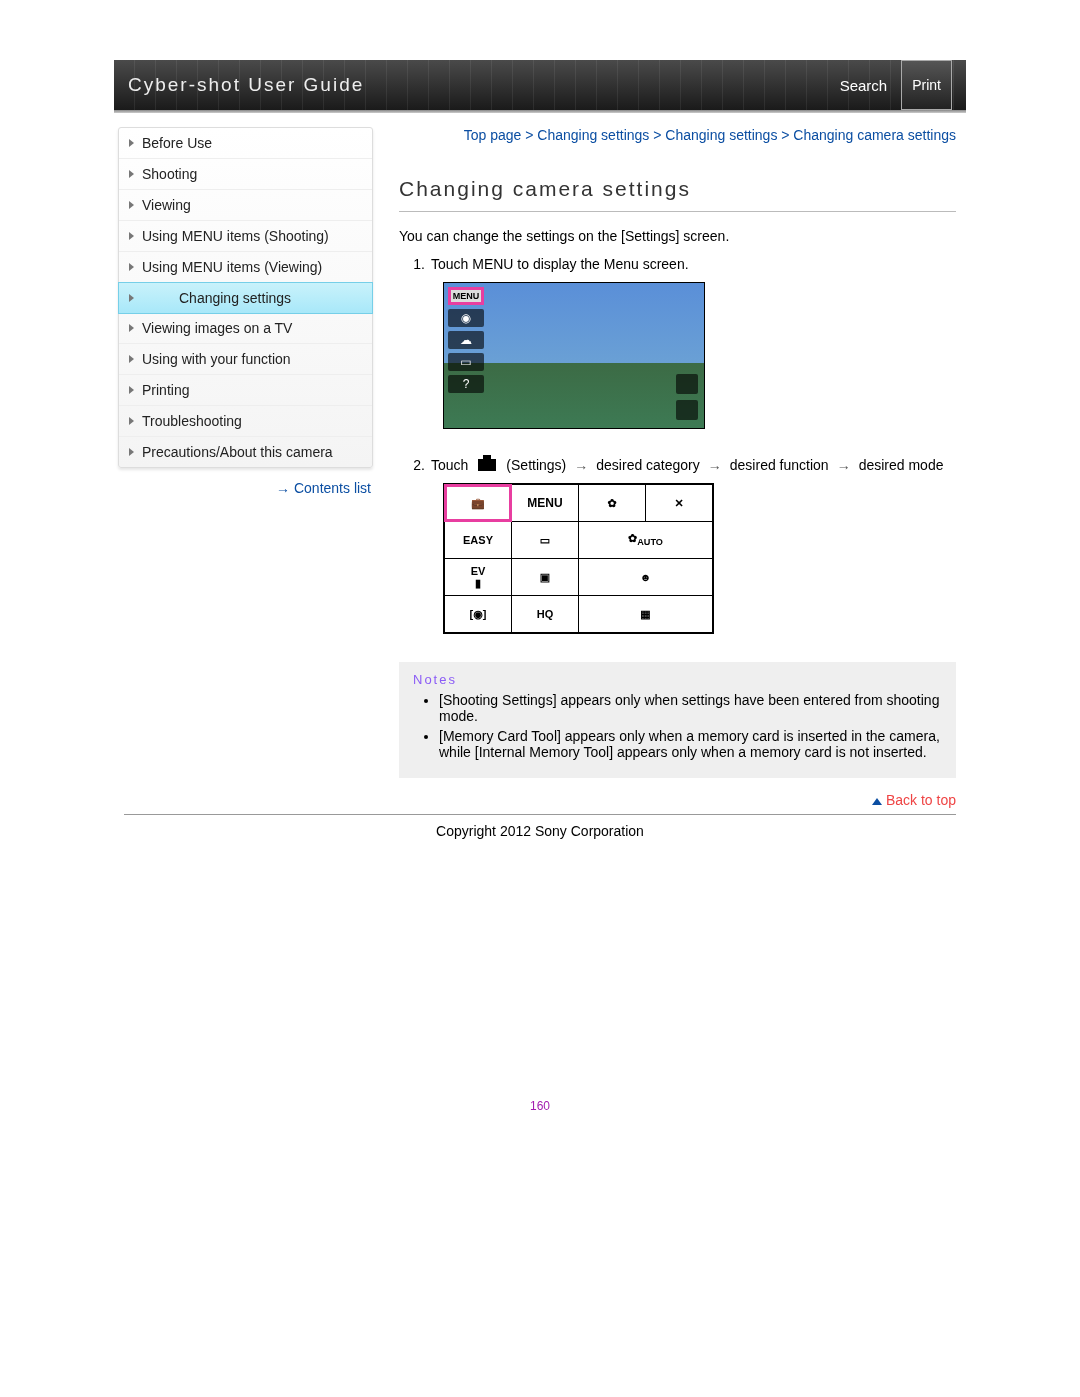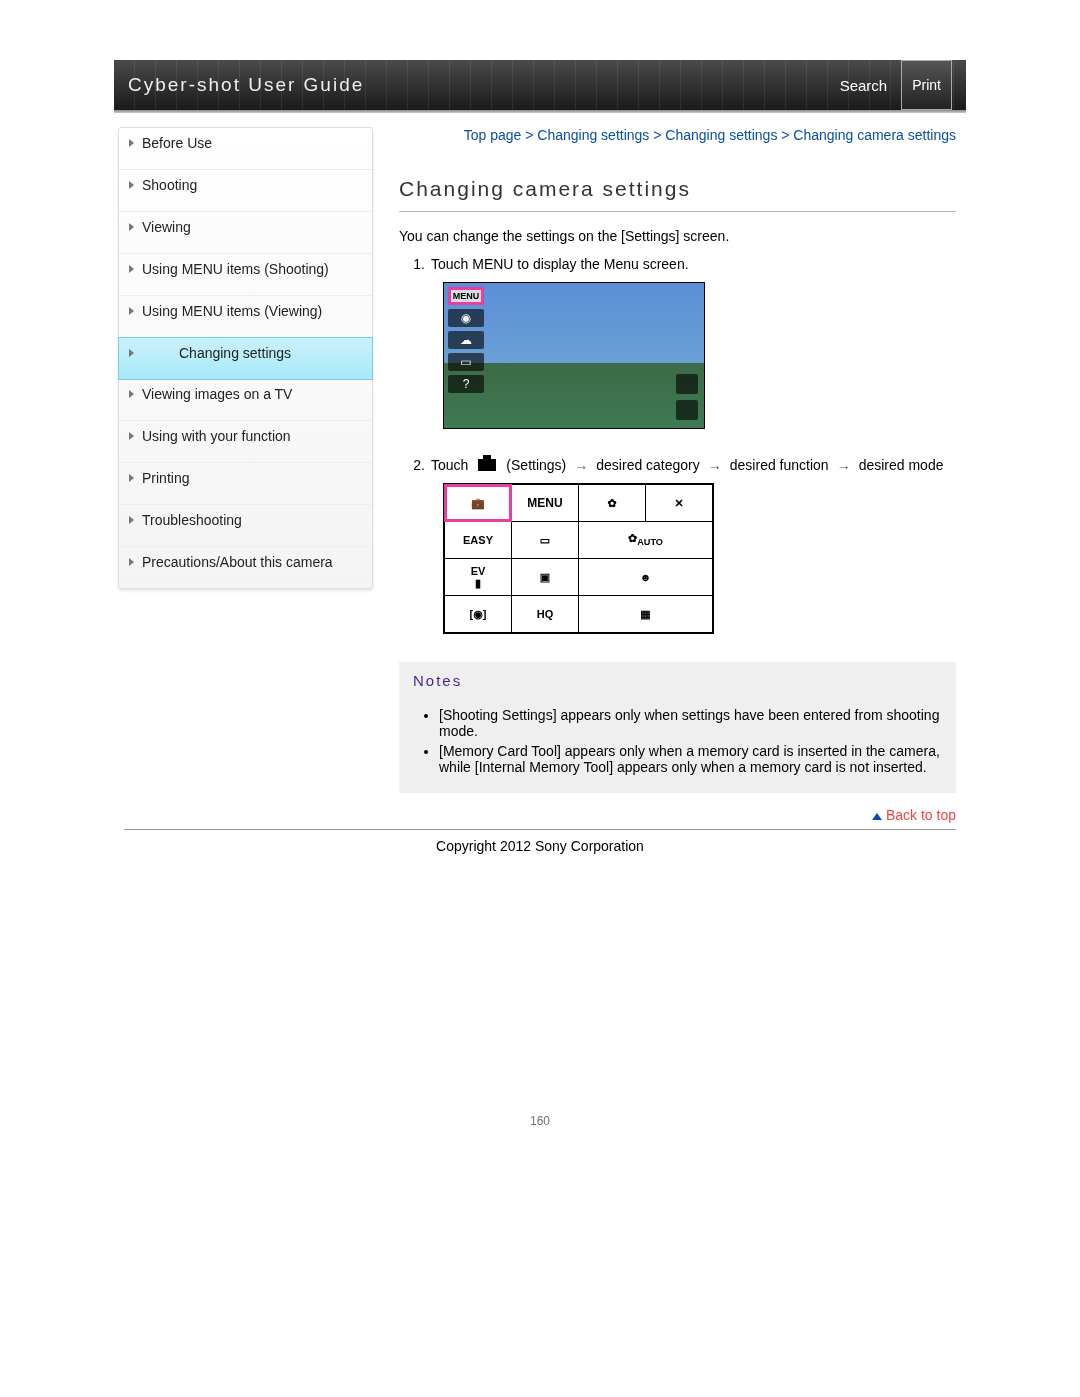--- a/index.html
+++ b/index.html
@@ -60,21 +60,21 @@
     margin-left: 4px;
   }
   .nav {
     border: 1px solid #ddd;
     border-radius: 3px;
     background: linear-gradient(#fff,#f4f4f4);
     box-shadow: 0 2px 3px rgba(0,0,0,0.1);
   }
   .nav-item {
     display:flex; align-items:center;
-    padding: 7px 8px 18px 10px;
+    padding: 7px 8px 7px 10px;
     border-bottom: 1px solid #eee;
     font-size: 14px;
     color:#222;
     cursor:pointer;
   }
   .nav-item:last-child { border-bottom:none; }
   .nav-item .tri {
     display:inline-block;
     width:0;height:0;
     border-top:4px solid transparent;
@@ -175,43 +175,43 @@
     font-size:11px; font-weight:bold;
   }
   .menu-table td.hl { outline:3px solid #e83ea0; outline-offset:-3px;}
   .menu-table .hdr { font-size:12px; }
   .notes-box {
     background:#efefef;
     padding: 10px 14px 14px 14px;
     margin-top: 24px;
   }
   .notes-title {
-    color:#4c1d95;
+    color:#8b5cf6;
     letter-spacing:2px;
-    font-size:15px;
-    margin-bottom:18px;
+    font-size:13px;
+    margin-bottom:5px;
   }
   .notes-box ul { margin:0; padding-left:26px; }
   .notes-box li { margin-bottom:4px; }
   .back-top {
     text-align:right;
     color:#ef4444;
     font-size:14px;
     padding: 14px 10px 6px 0;
   }
   .back-top .up {
     display:inline-block; width:0;height:0;
     border-left:5px solid transparent;
     border-right:5px solid transparent;
     border-bottom:7px solid #0b4ea2;
     margin-right:4px; vertical-align:middle;
   }
   .footer-rule { border:none; border-top:1px solid #999; margin:0 10px;}
   .copyright { text-align:center; font-size:14px; padding:8px 0 40px;}
-  .pagenum { text-align:center; font-size:12px; color:#737373; padding:220px 0 20px;}
+  .pagenum { text-align:center; font-size:12px; color:#a21caf; padding:220px 0 20px;}
 </style>
 </head>
 <body>
 
 <div class="page">
 
   <div class="header">
     <div class="header-stripes"></div>
     <div class="title">Cyber-shot User Guide</div>
     <div class="header-right">
@@ -260,20 +260,23 @@
             <span>Printing</span>
           </div>
         <div class="nav-item">
             <span class="tri"></span>
             <span>Troubleshooting</span>
           </div>
         <div class="nav-item">
             <span class="tri"></span>
             <span>Precautions/About this camera</span>
           </div>
+      </div>
+      <div class="contents-link">
+        <span class="arrow">→</span><span>Contents list</span>
       </div>
     </div>
 
     <div class="main">
       <div class="breadcrumb">Top page &gt; Changing settings &gt; Changing settings &gt; Changing camera settings</div>
 
       <h2 class="h1">Changing camera settings</h2>
       <hr class="rule">
 
       <p class="para">You can change the settings on the [Settings] screen.</p>

